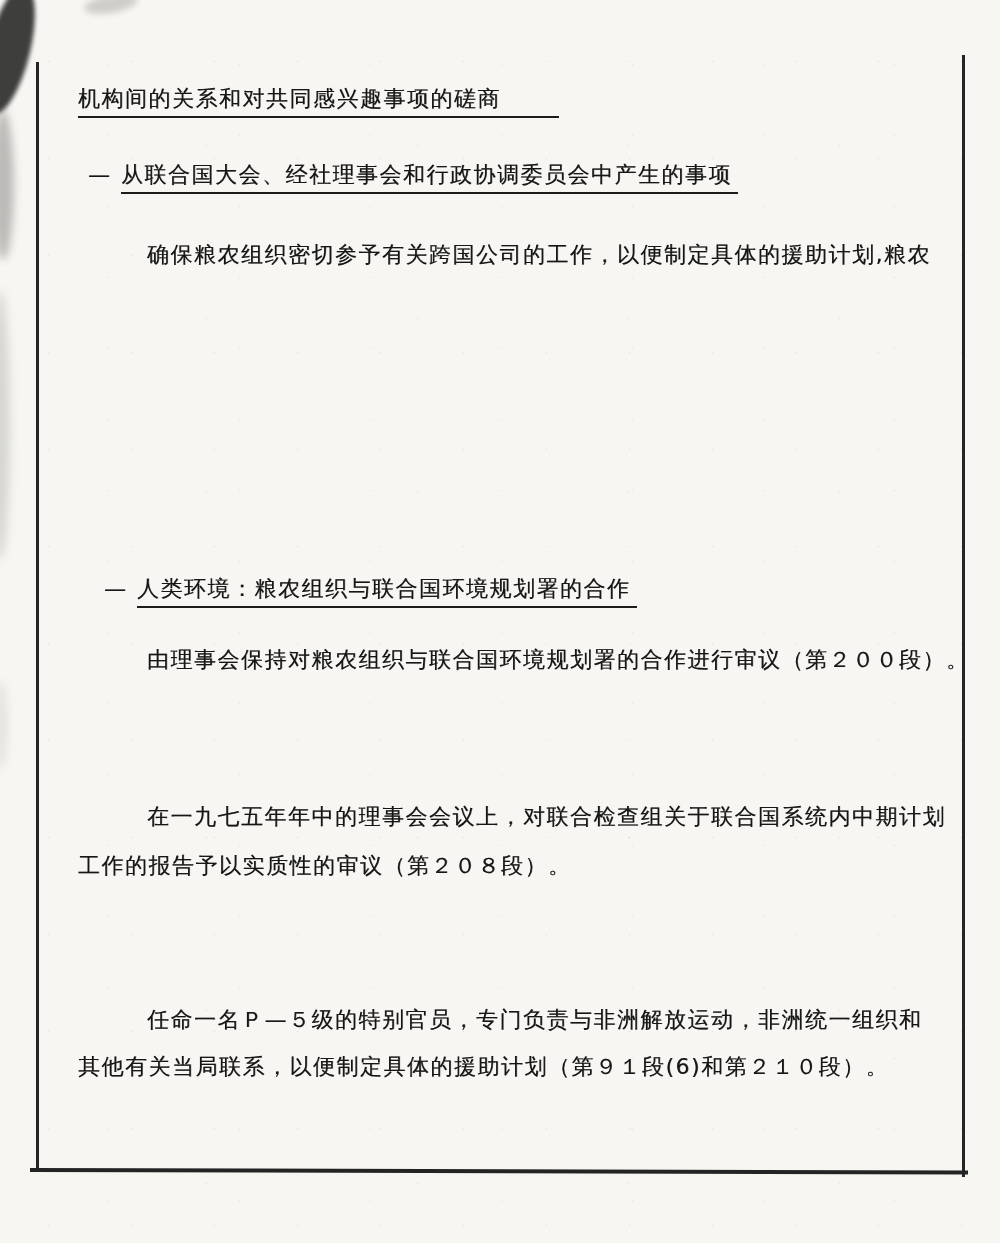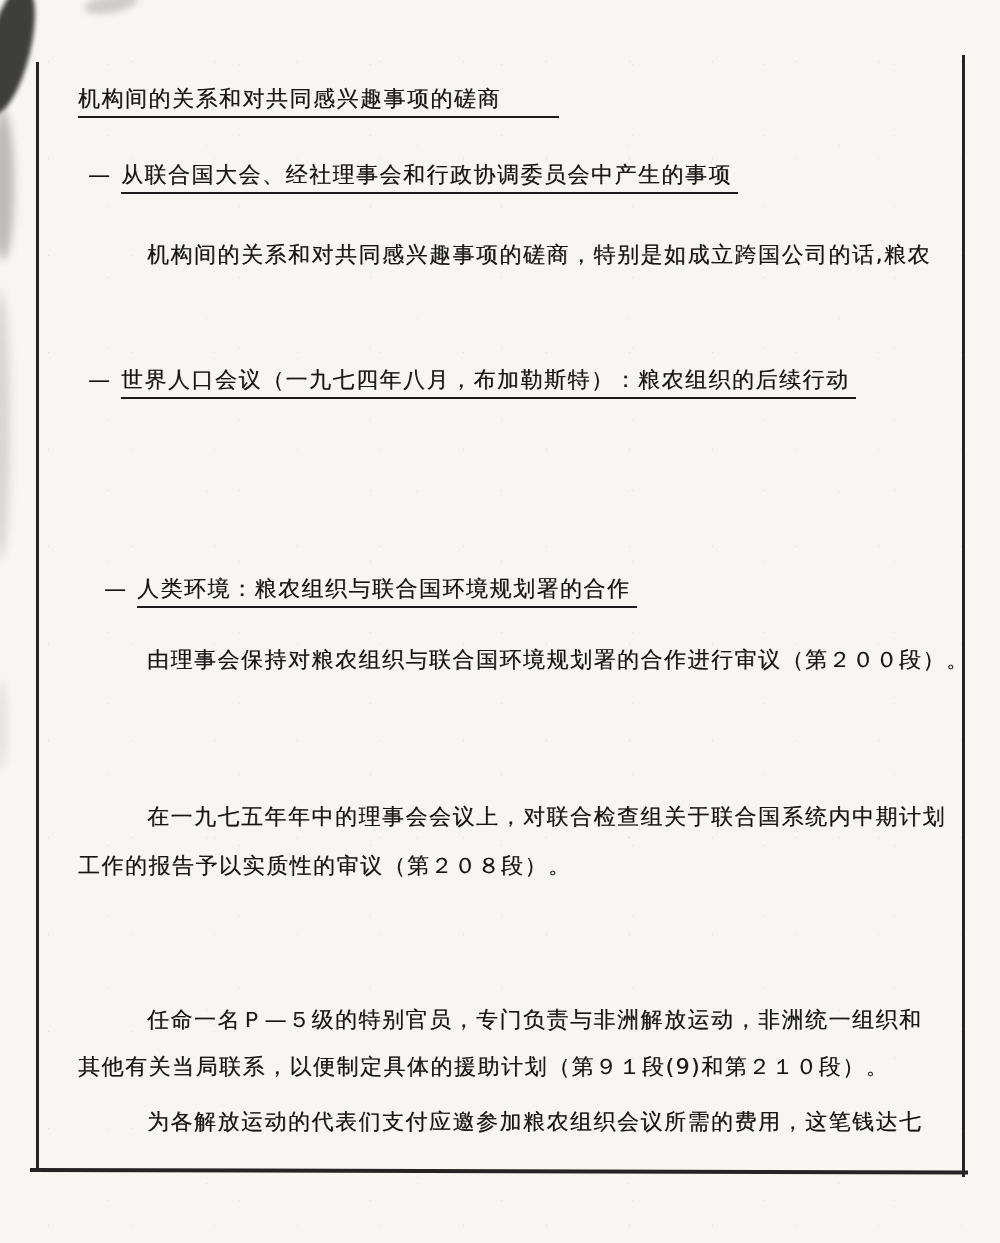--- a/index.html
+++ b/index.html
@@ -55,30 +55,26 @@
   <div class="frame frame-right"></div>
   <div class="frame frame-bottom"></div>
 
   <div class="txt" style="left:78px;top:84px">
     <span class="u hpad">机构间的关系和对共同感兴趣事项的磋商</span>
   </div>
 
   <div class="txt" style="left:88px;top:160px">
     <span class="dash">—</span><span class="u ipad">从联合国大会、经社理事会和行政协调委员会中产生的事项</span>
   </div>
-  <div class="txt ind" style="left:78px;top:240px">机构间的关系和对共同感兴趣事项的磋商，特别是如成立跨国公司的话,粮农</div>
+  <div class="txt ind" style="left:78px;top:240px">确保粮农组织密切参予有关跨国公司的工作，以便制定具体的援助计划,粮农</div>
 
-  <div class="txt" style="left:88px;top:365px">
-    <span class="dash">—</span><span class="u ipad">世界人口会议（一九七四年八月，布加勒斯特）：粮农组织的后续行动</span>
-  </div>
 
   <div class="txt" style="left:104px;top:574px">
     <span class="dash">—</span><span class="u ipad">人类环境：粮农组织与联合国环境规划署的合作</span>
   </div>
   <div class="txt ind" style="left:78px;top:645px">由理事会保持对粮农组织与联合国环境规划署的合作进行审议（第２００段）。</div>
 
   <div class="txt ind" style="left:78px;top:802px">在一九七五年年中的理事会会议上，对联合检查组关于联合国系统内中期计划</div>
   <div class="txt" style="left:78px;top:851px">工作的报告予以实质性的审议（第２０８段）。</div>
 
   <div class="txt ind" style="left:78px;top:1005px">任命一名Ｐ—５级的特别官员，专门负责与非洲解放运动，非洲统一组织和</div>
-  <div class="txt" style="left:78px;top:1052px">其他有关当局联系，以便制定具体的援助计划（第９１段(9)和第２１０段）。</div>
-  <div class="txt ind" style="left:78px;top:1107px">为各解放运动的代表们支付应邀参加粮农组织会议所需的费用，这笔钱达七</div>
+  <div class="txt" style="left:78px;top:1052px">其他有关当局联系，以便制定具体的援助计划（第９１段(6)和第２１０段）。</div>
 </div>
 
 </body></html>

